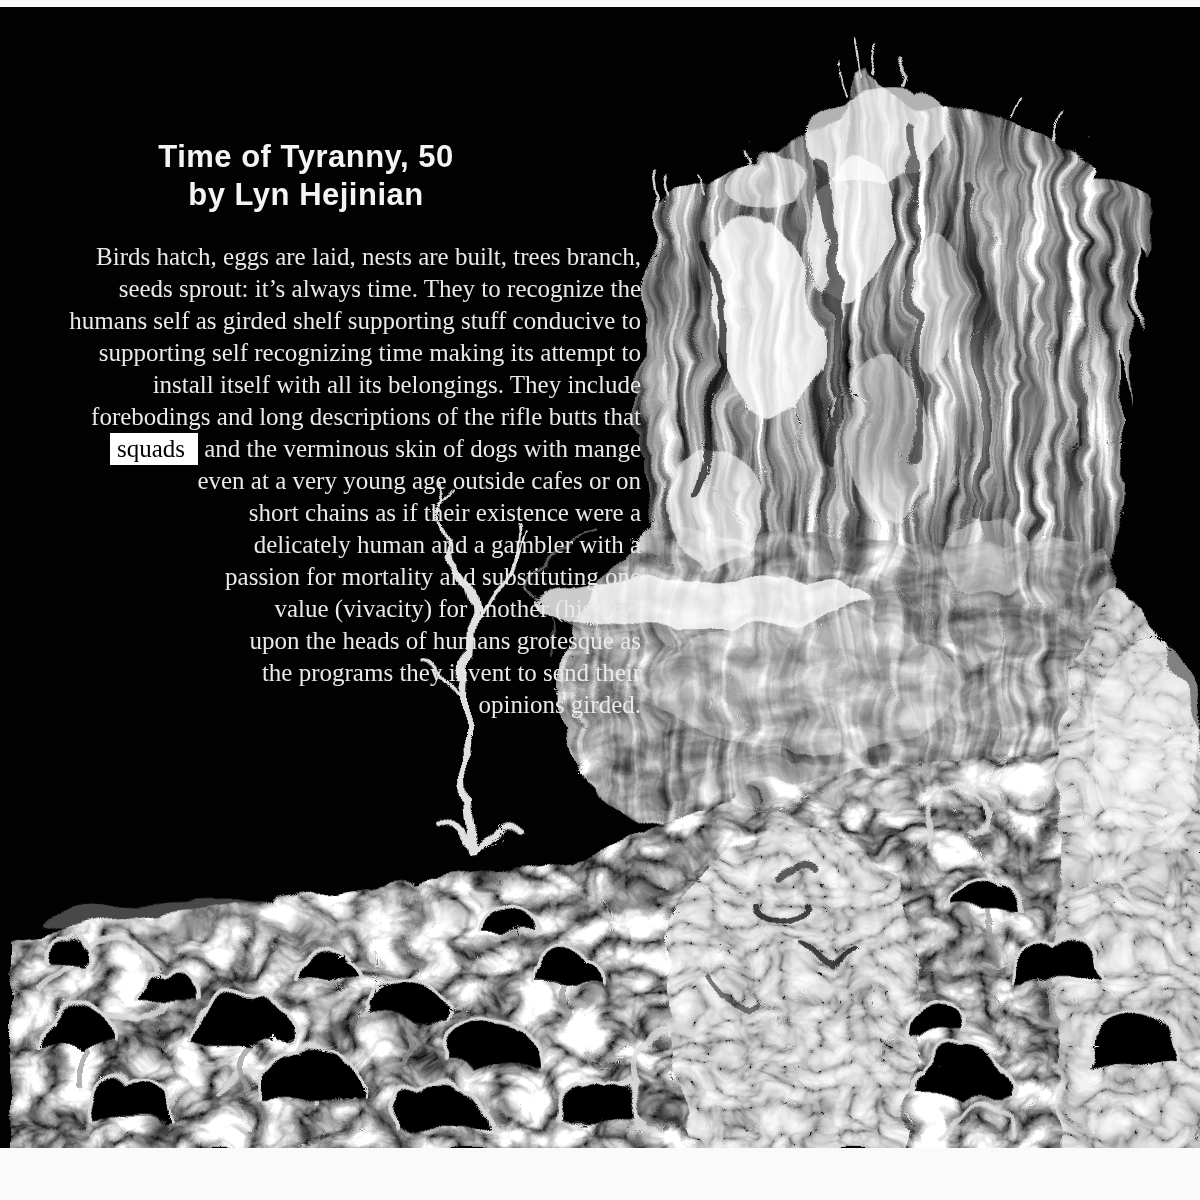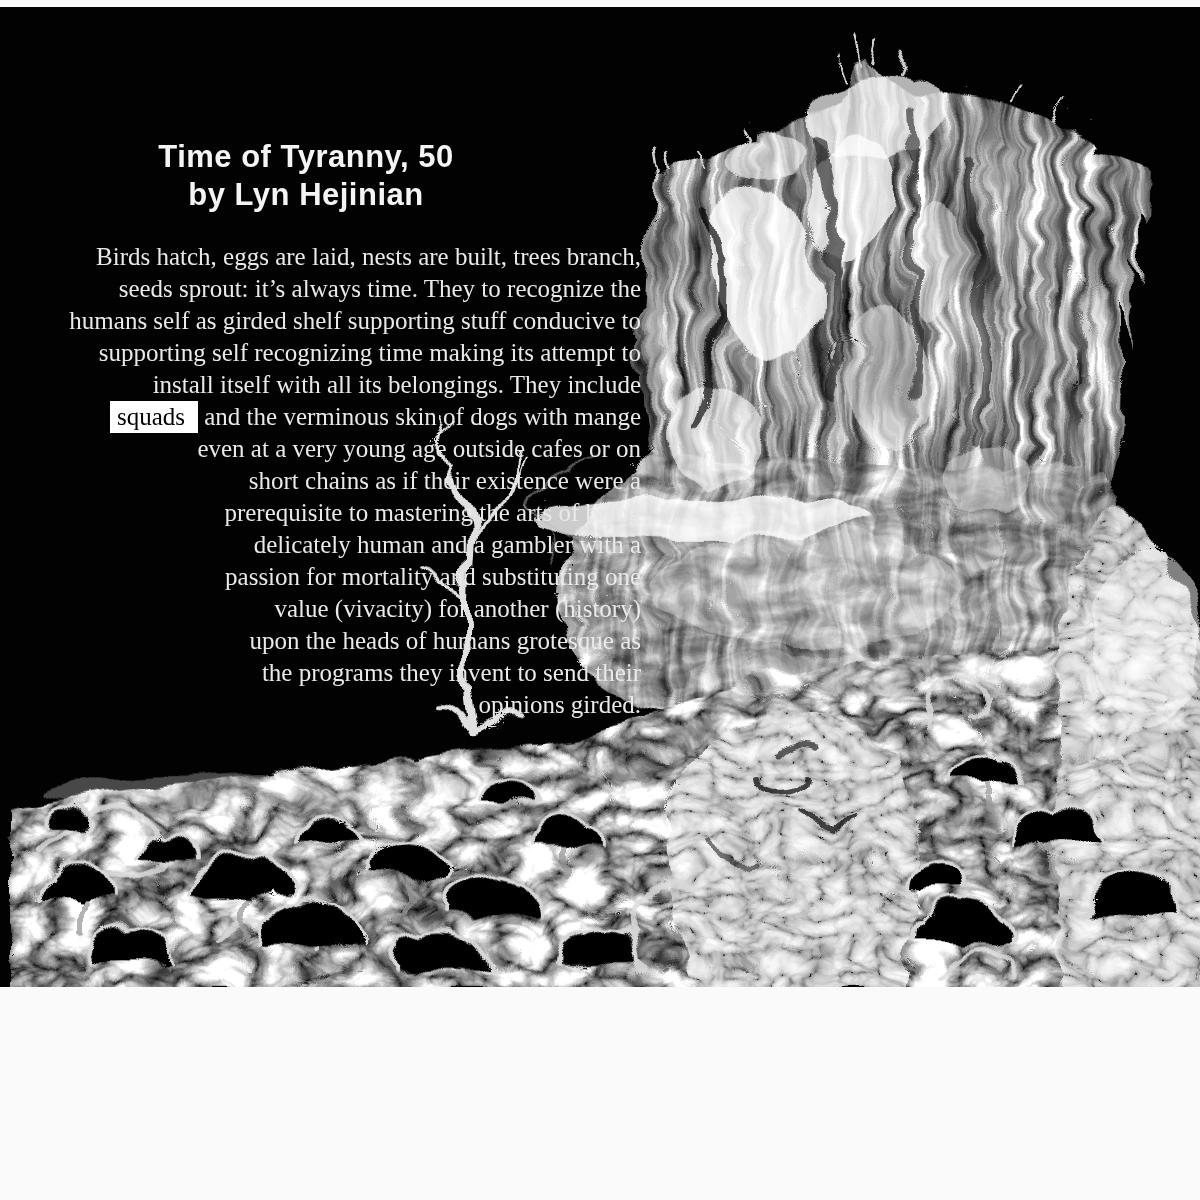--- a/index.html
+++ b/index.html
@@ -7,21 +7,21 @@
   body {
     position:relative;
     width:1200px; height:1200px;
     background:#fafafa;
     overflow:hidden;
     font-family:"Liberation Serif", serif;
   }
   .canvas {
     position:absolute;
     left:0; top:7px;
-    width:1200px; height:980px;
+    width:1200px; height:1141px;
     background:#000;
   }
   svg.art {
     position:absolute; left:0; top:0;
     width:100%; height:100%;
     display:block;
   }
   .title {
     position:absolute;
     left:0; top:131px;
@@ -219,24 +219,24 @@
     <div>Time of Tyranny, 50</div>
     <div>by Lyn Hejinian</div>
   </div>
 
   <div class="poem">
     <div class="pl">Birds hatch, eggs are laid, nests are built, trees branch,</div>
     <div class="pl">seeds sprout: it’s always time. They to recognize the</div>
     <div class="pl">humans self as girded shelf supporting stuff conducive to</div>
     <div class="pl">supporting self recognizing time making its attempt to</div>
     <div class="pl">install itself with all its belongings. They include</div>
+    <div class="pl">forebodings and long descriptions of the rifle butts that</div>
     <div class="pl"><span class="hl">squads</span><span> and the verminous skin of dogs with mange</span></div>
     <div class="pl">even at a very young age outside cafes or on</div>
     <div class="pl">short chains as if their existence were a</div>
-    <div class="pl">prerequisite to mastering the arts of being</div>
     <div class="pl">delicately human and a gambler with a</div>
     <div class="pl">passion for mortality and substituting one</div>
     <div class="pl">value (vivacity) for another (history)</div>
     <div class="pl">upon the heads of humans grotesque as</div>
     <div class="pl">the programs they invent to send their</div>
     <div class="pl">opinions girded.</div>
   </div>
 
 </div>
 

